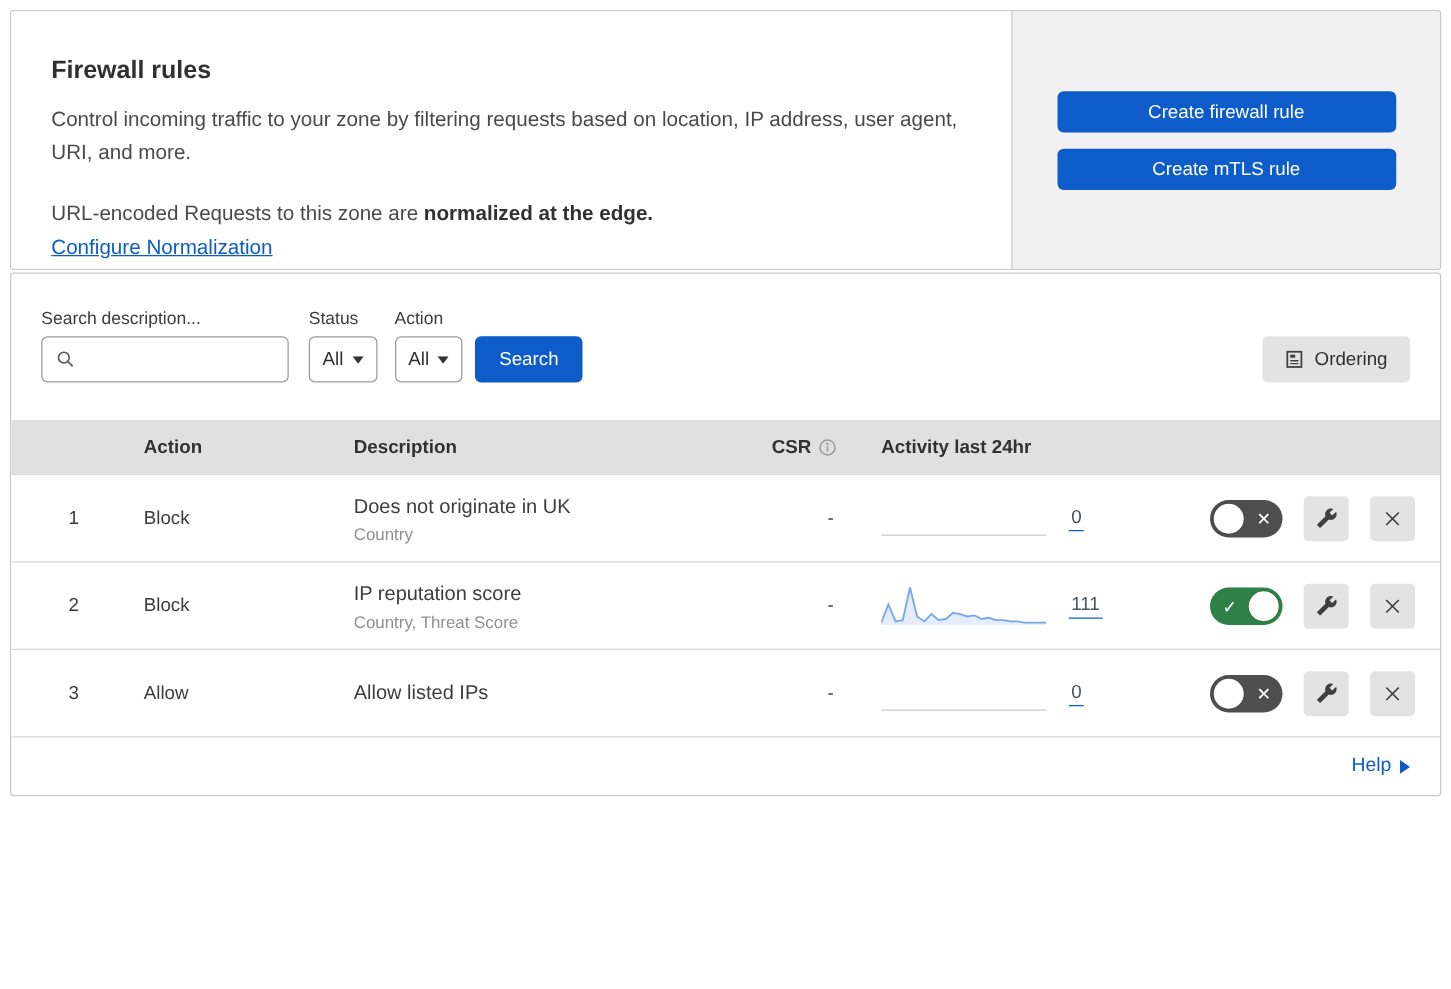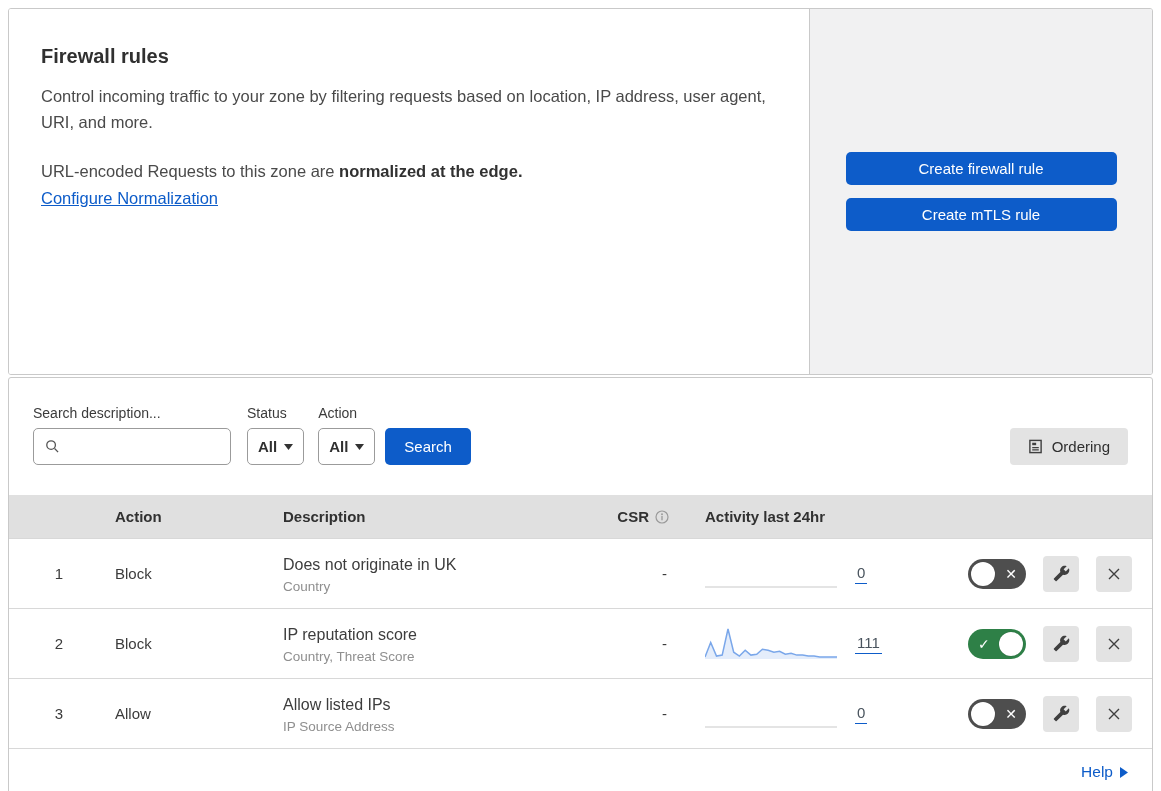--- a/index.html
+++ b/index.html
@@ -3,21 +3,21 @@
 <meta charset="utf-8">
 <style>
   * { box-sizing: border-box; margin: 0; padding: 0; }
   html,body { width: 1161px; height: 791px; background: #fff;
     font-family: "Liberation Sans", "DejaVu Sans", sans-serif; color: #3b3b3b; }
   body { padding: 8px; }
 
   .card { border: 1px solid #c9c9c9; border-radius: 3px; background: #fff; }
 
   
-  .top-card { display: flex; height: 367px; margin-bottom: 2px; overflow: hidden; }
+  .top-card { display: flex; height: 208px; margin-bottom: 2px; overflow: hidden; }
   .top-left { flex: 1; padding: 36px 40px 0 32px; background: #fff; }
   .top-left h1 { font-size: 20px; font-weight: 600; color: #303030; margin-bottom: 15px; }
   .lead { font-size: 16.5px; line-height: 1.58; color: #4a4a4a; max-width: 735px; }
   .usage { font-size: 16.5px; font-weight: 700; color: #313131; margin-top: 28px; }
   .norm { font-size: 16.5px; color: #4a4a4a; margin-top: 27px; }
   .norm b { color: #313131; }
   .cfg-link { display: inline-block; margin-top: 8px; font-size: 16.5px;
     color: #0d5cc9; text-decoration: underline; cursor: pointer; }
   .top-right { width: 343px; background: #f1f1f2; border-left: 1px solid #c9c9c9;
     display: flex; flex-direction: column; justify-content: center; align-items: center; gap: 13px; }
@@ -30,21 +30,21 @@
 
   .filter-bar { display: flex; align-items: flex-end; padding: 27px 24px 30px 24px; }
   .fgroup { display: flex; flex-direction: column; }
   .flabel { font-size: 14px; color: #3b3b3b; margin-bottom: 7px; }
   .search-box { width: 198px; height: 37px; border: 1px solid #9b9b9b; border-radius: 5px;
     display: flex; align-items: center; padding-left: 11px; background: #fff; }
   .search-box input { border: none; outline: none; flex: 1; min-width: 0;
     font-size: 15px; font-family: inherit; margin-left: 8px; background: transparent; }
   .select { height: 37px; border: 1px solid #9b9b9b; border-radius: 5px; background: #fff;
     display: flex; align-items: center; padding: 0 10px; gap: 7px; font-size: 15px;
-    color: #303030; cursor: pointer; font-weight: bold; }
+    color: #303030; cursor: pointer; }
   .gap16 { margin-left: 16px; } .gap14 { margin-left: 14px; } .gap10 { margin-left: 10px; }
   .btn-search { height: 37px; padding: 6px 19px; border-radius: 5px; }
   .btn-ordering { margin-left: auto; height: 37px; padding: 0 18px; background: #e3e3e3;
     border: none; border-radius: 4px; font-size: 15px; color: #303030;
     display: flex; align-items: center; gap: 9px; cursor: pointer; font-family: inherit; }
 
   
   .row-grid { display: grid;
     grid-template-columns: 100px 174px 288px 112px 270px 1fr; align-items: center; }
   .thead { background: #e0e0e0; height: 43px; font-weight: 700; font-size: 15px; color: #313131; }
@@ -228,21 +228,20 @@
         </svg>
       </button>
     </div>
   </div>
 
   <div class="row-grid tr">
     <div class="td-num">3</div>
     <div class="td-action">Allow</div>
     <div class="td-desc">
       <div class="desc-main">Allow listed IPs</div>
-      <div class="desc-sub">IP Source Address</div>
     </div>
     <div class="td-csr">-</div>
     <div class="td-activity">
       <svg class="sparkline" viewBox="0 0 132 42" width="132" height="42">
           <line x1="0" y1="34" x2="132" y2="34" stroke="#c9c9c9" stroke-width="1"></line>
         </svg>
       <a class="count-link">0</a>
     </div>
     <div class="td-controls">
       <div class="toggle off">

